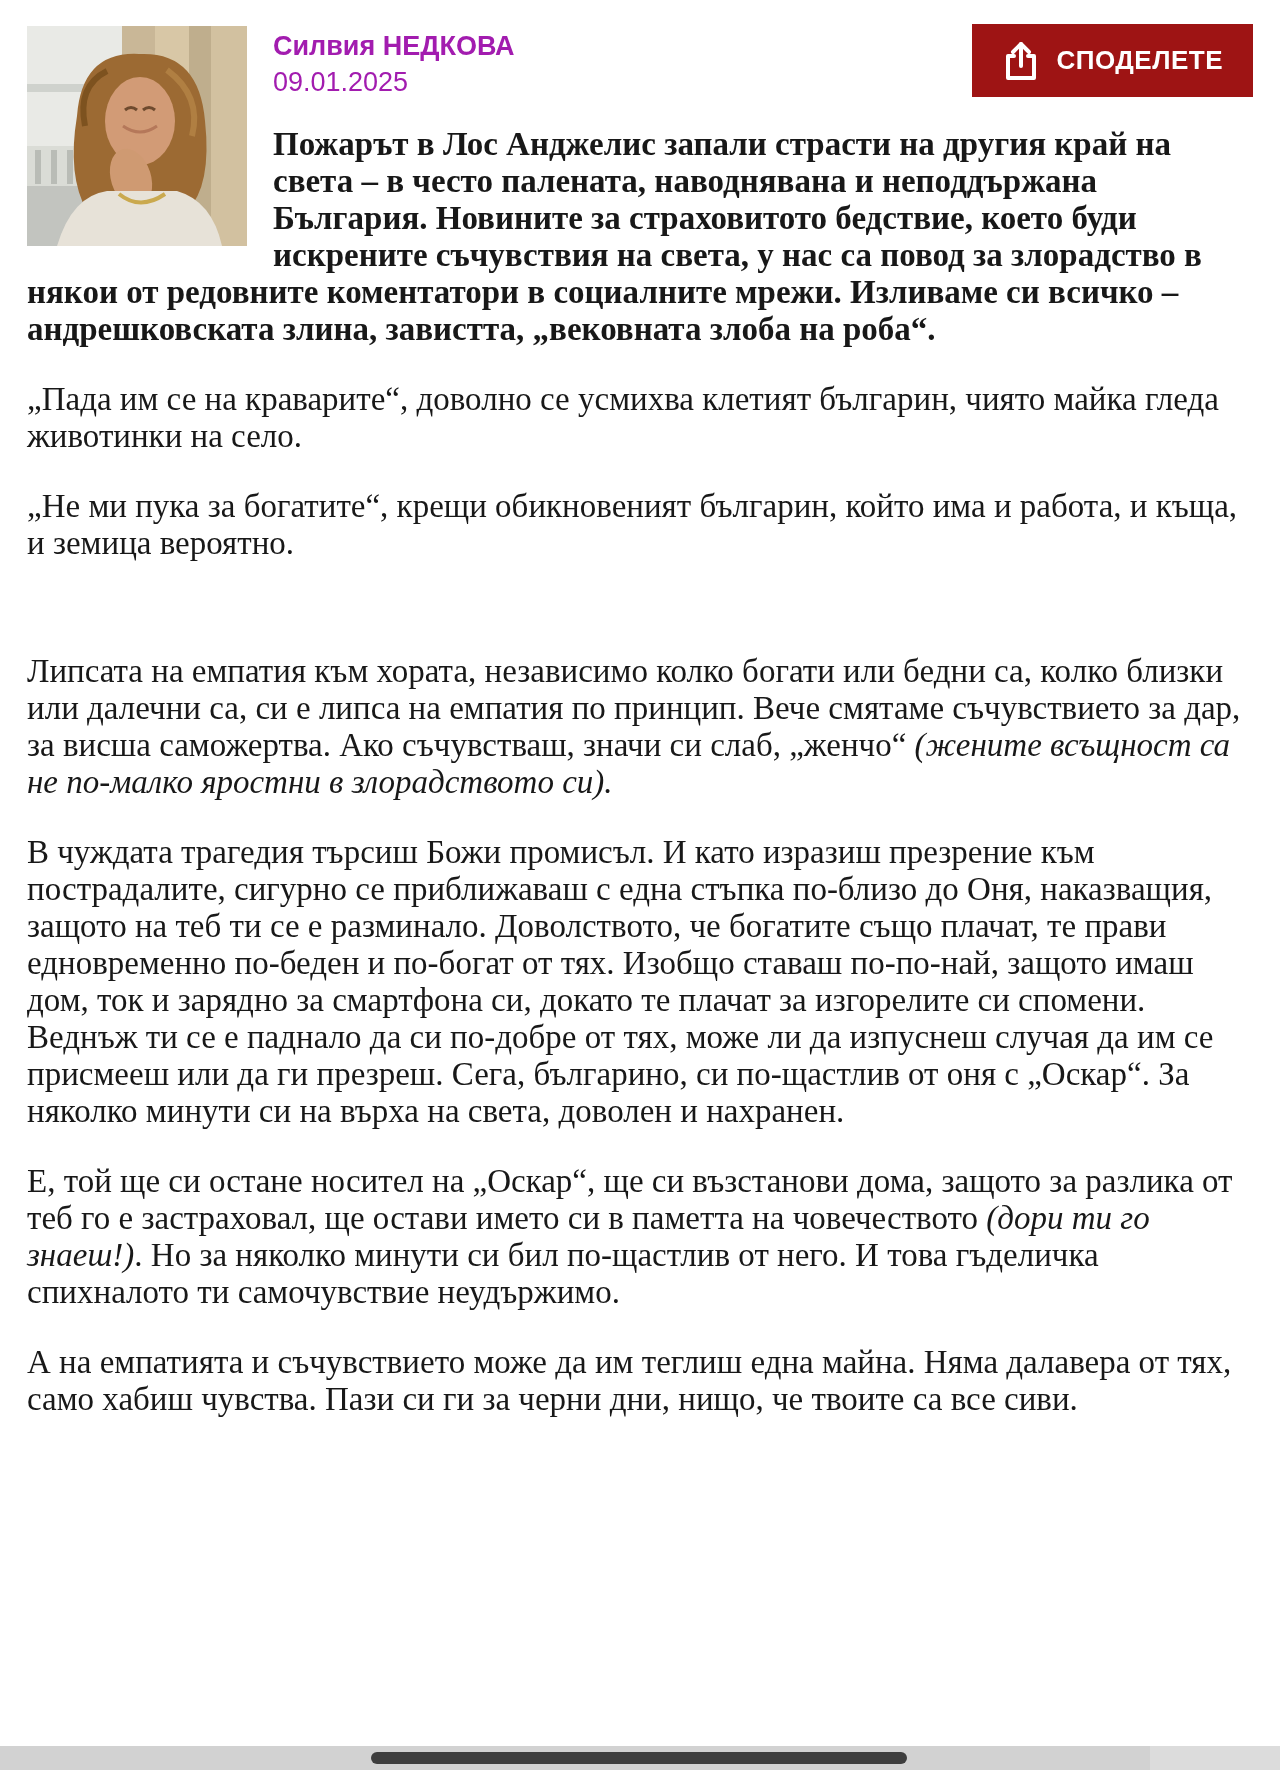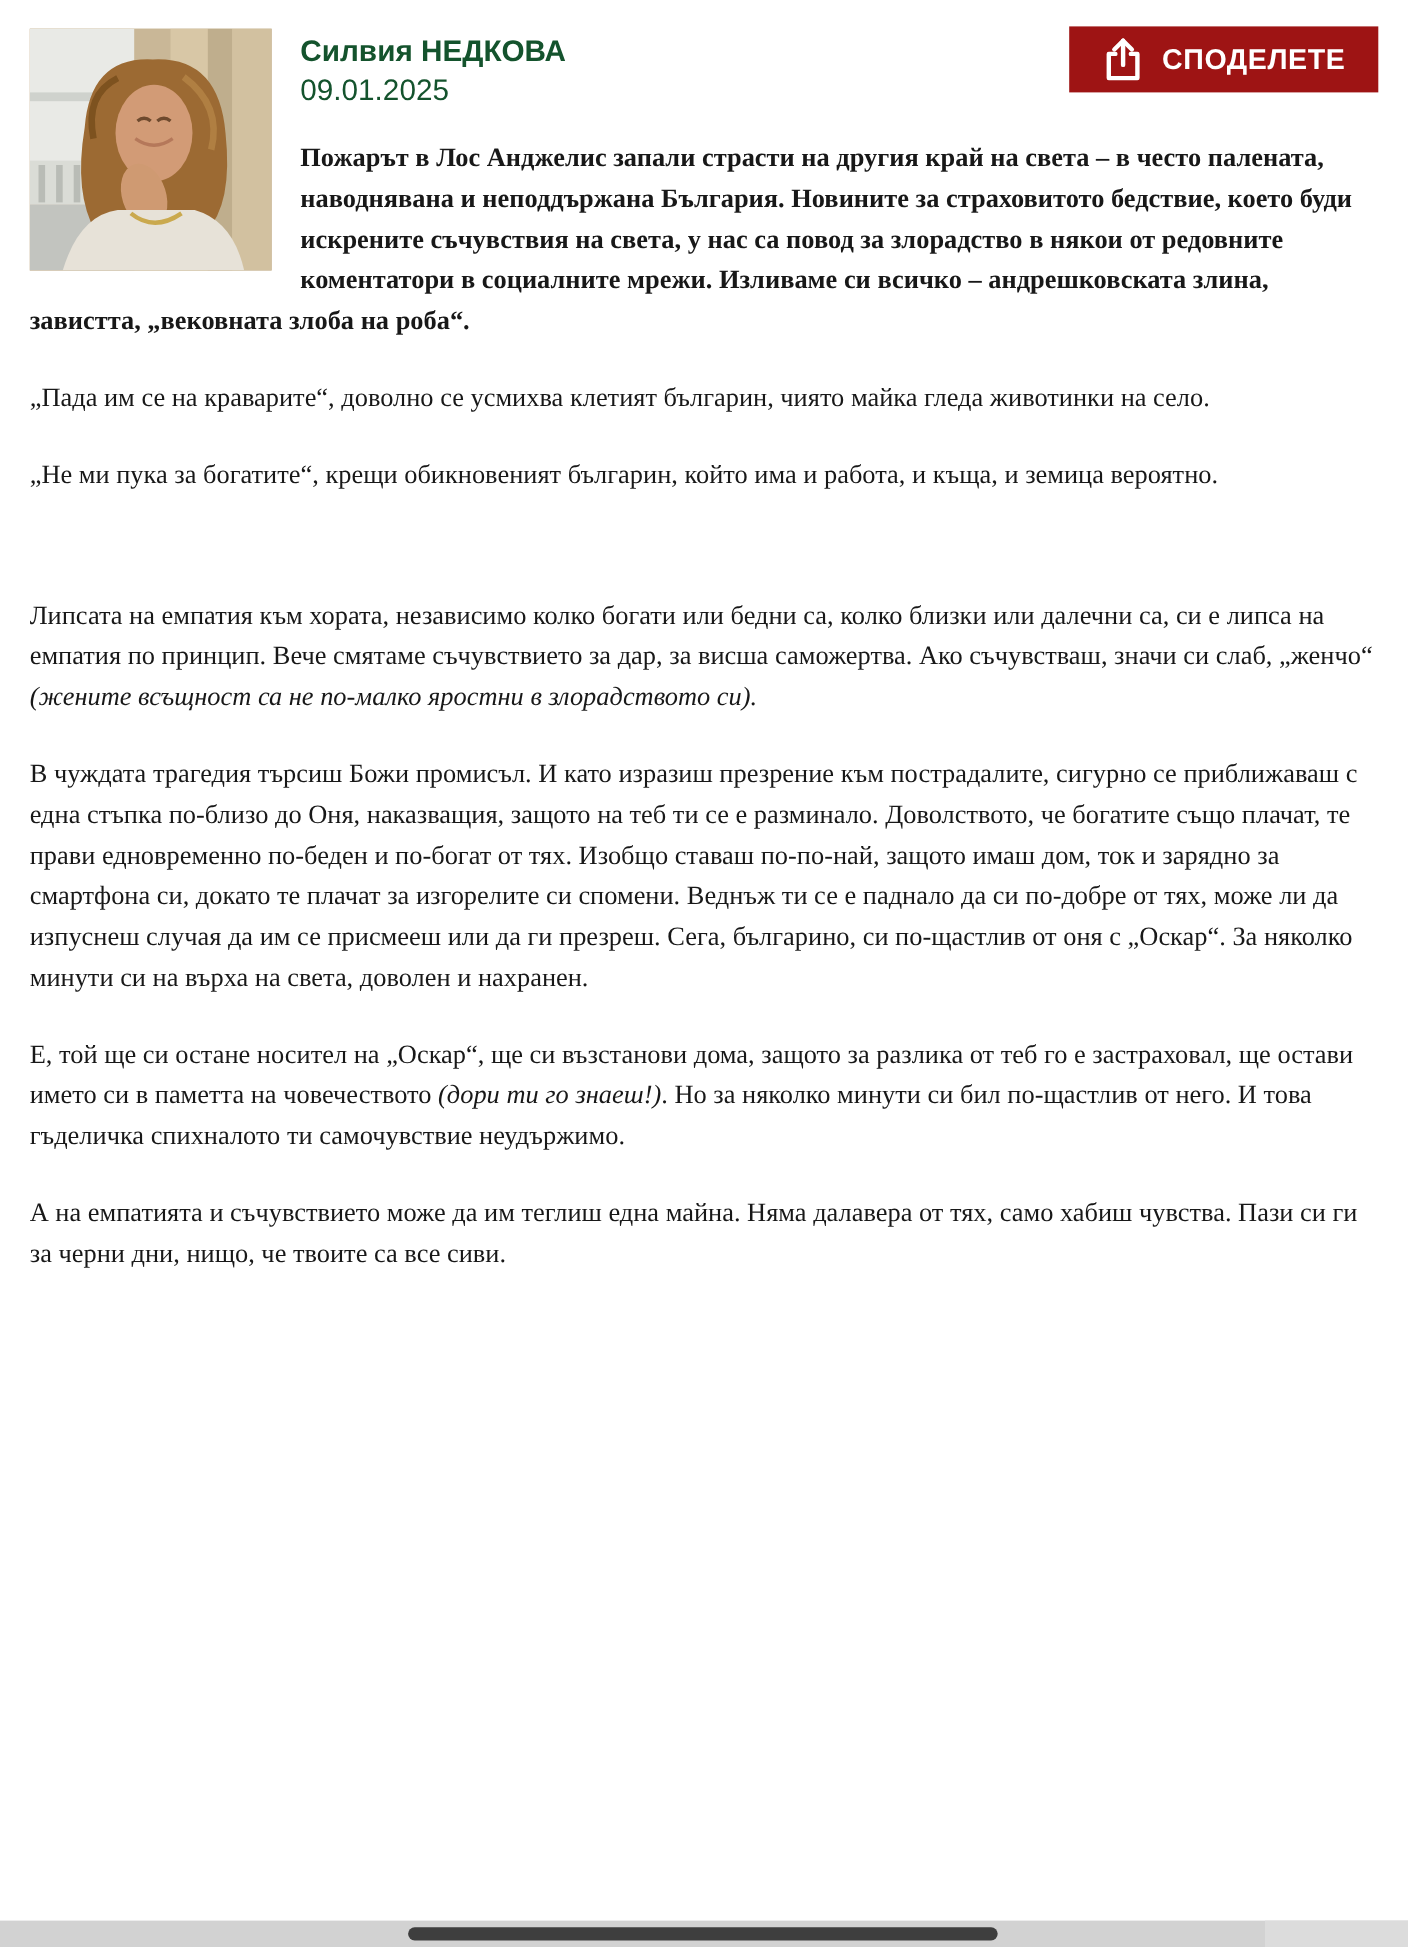--- a/index.html
+++ b/index.html
@@ -17,33 +17,33 @@
     overflow:hidden;background:#c9b797;
   }
   .author-photo svg{display:block;}
 
   
   .share-btn{
     float:right;display:flex;align-items:center;gap:16px;
     background:#9e1414;border:none;color:#ffffff;
     font-family:"Liberation Sans","DejaVu Sans",sans-serif;
     font-weight:700;font-size:26px;letter-spacing:.5px;
-    padding:0 30px;height:60px;margin-top:0;cursor:pointer;
+    padding:0 30px;height:73px;margin-top:0;cursor:pointer;
   }
   .share-btn svg{display:block;}
 
   
   .byline{
     font-family:"Liberation Sans","DejaVu Sans",sans-serif;
-    font-size:27px;line-height:36px;color:#14532d;padding-top:4px;margin-left:20px;
+    font-size:27px;line-height:36px;color:#a21caf;padding-top:4px;margin-left:20px;
   }
   .author-name{font-weight:700;}
 
   
-  p{margin:0 0 33px 0;font-size:24px;line-height:37px;}
+  p{margin:0 0 33px 0;font-size:33px;line-height:37px;}
   p.lead{font-weight:700;margin-top:26px;}
   em{font-style:italic;}
   .spacer{height:58px;clear:none;}
 
   
   .hscrollbar{
     position:absolute;left:0;bottom:0;width:1280px;height:24px;
     background:#d2d2d2;
   }
   .hscroll-corner{

